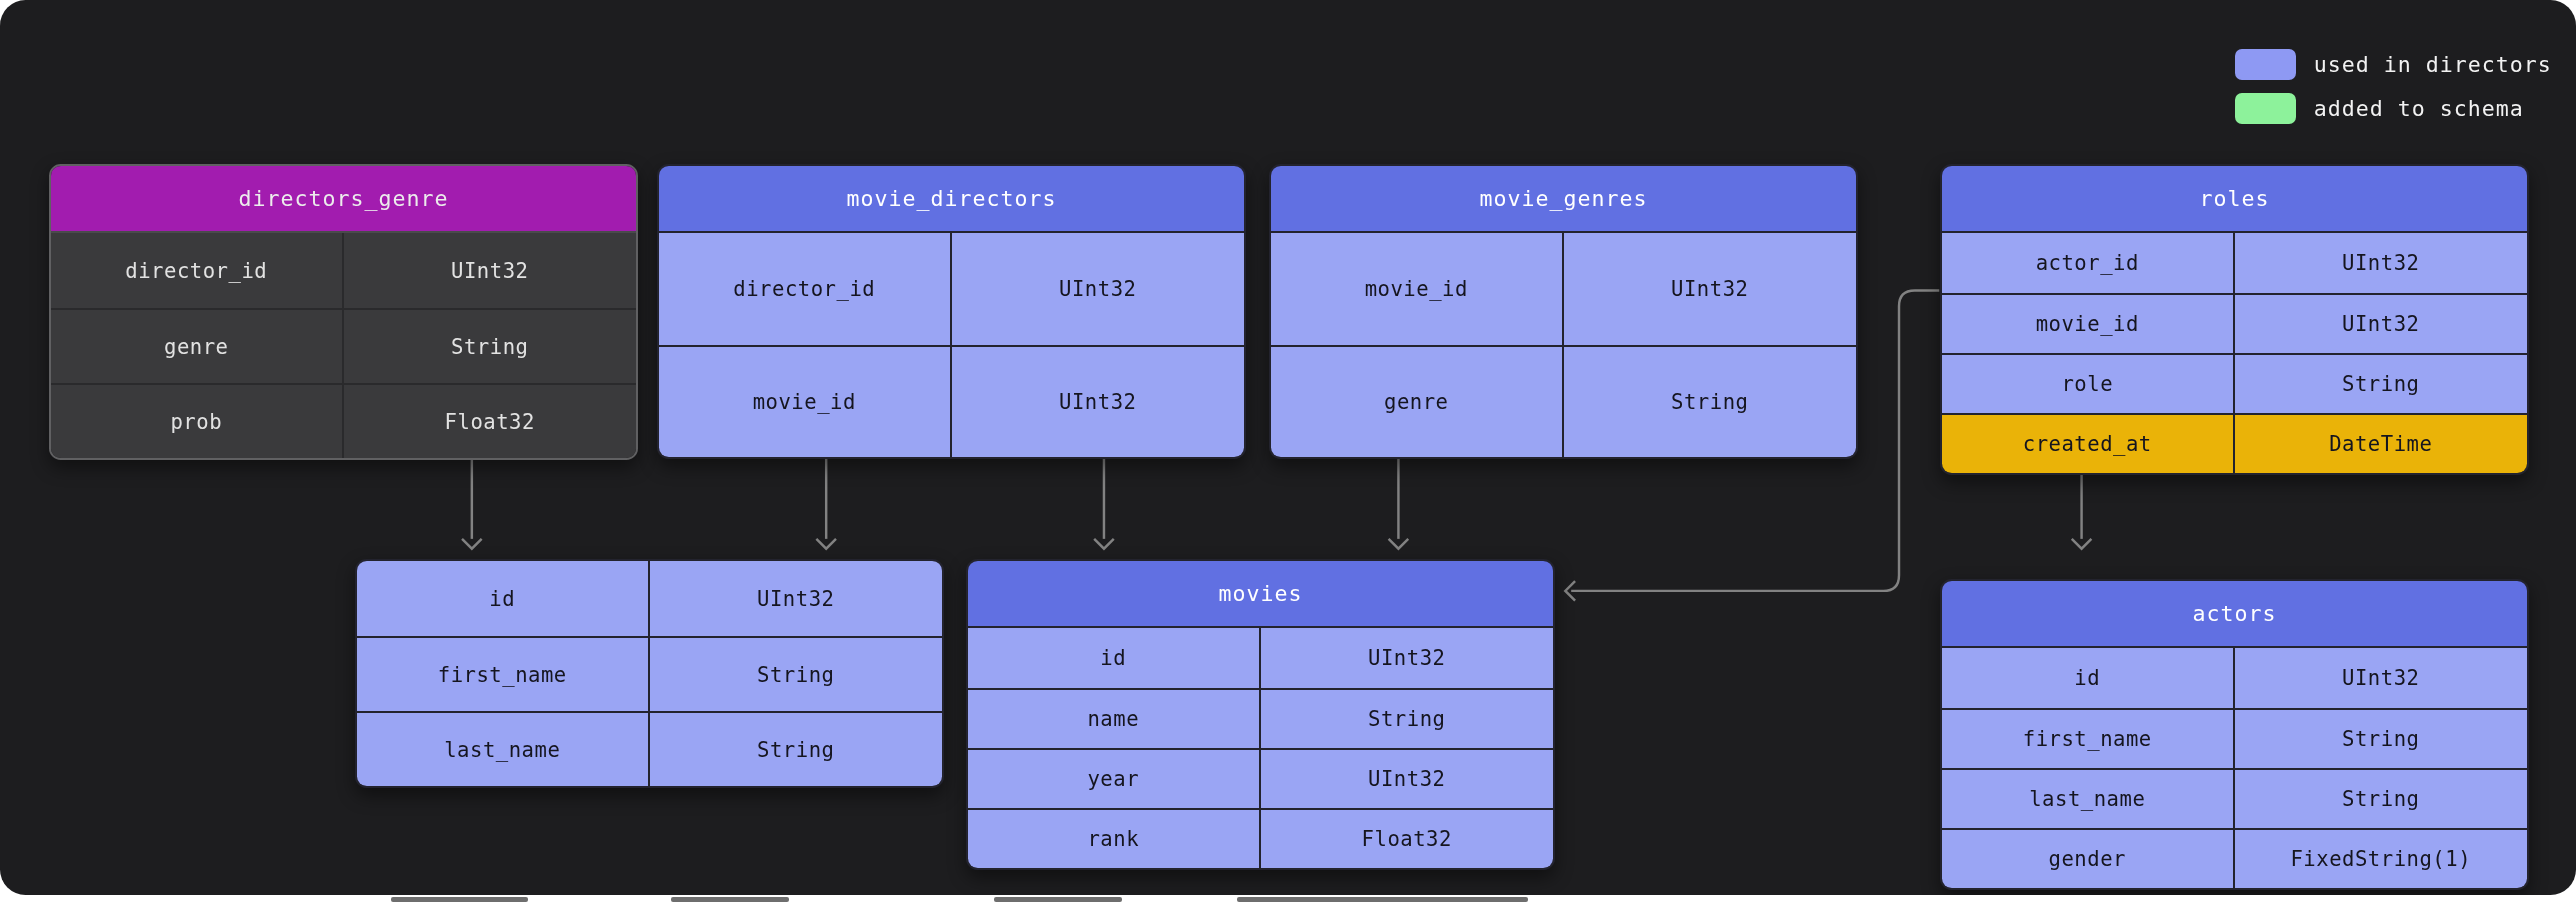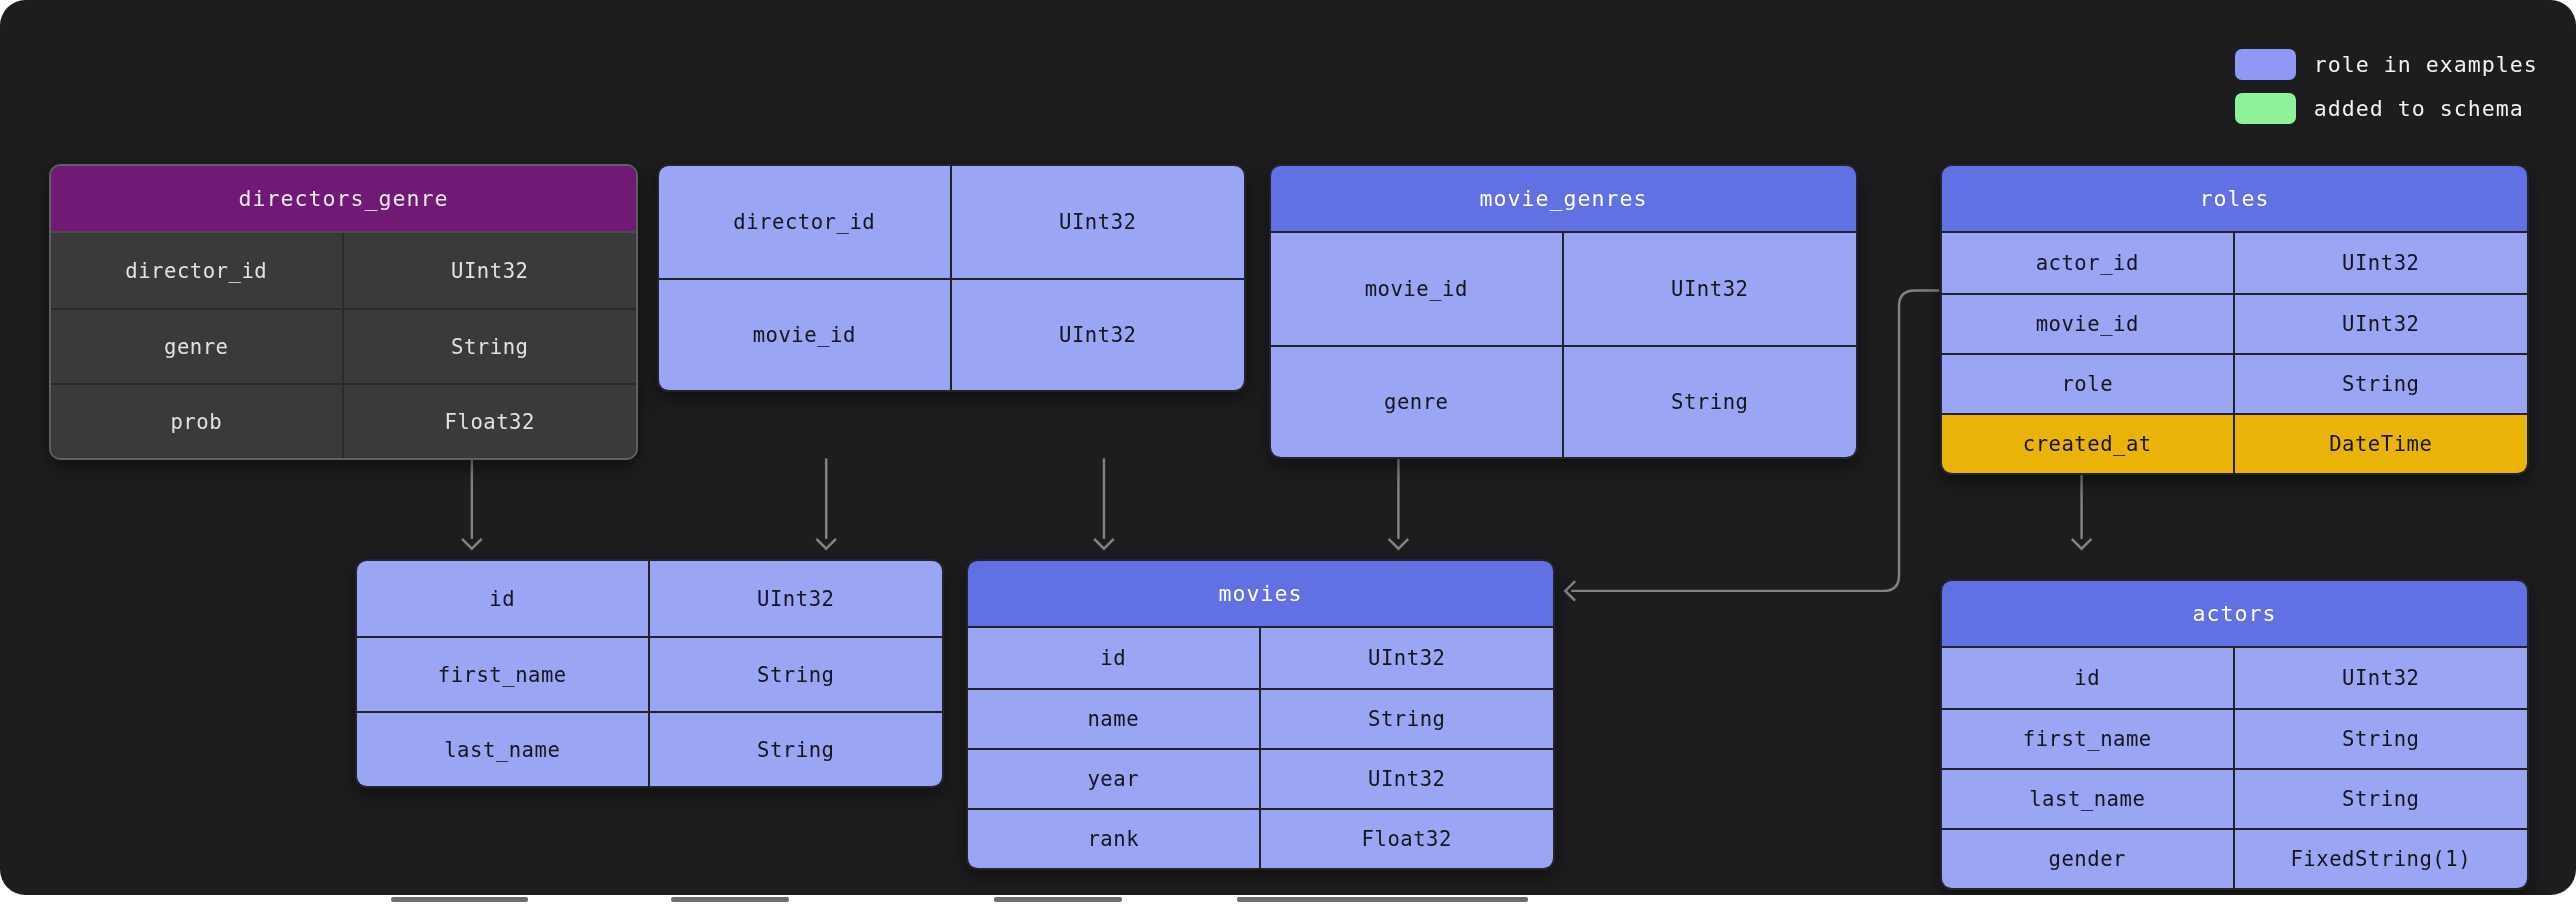--- a/index.html
+++ b/index.html
@@ -50,21 +50,21 @@
   }
 
   .table.blue { border: 2px solid #23232e; }
   .table.blue .thead { background: #6170e2; color: #ffffff; border-bottom: 2px solid #23232e; }
   .table.blue .trow { background: #9aa5f4; color: #15151f; }
   .table.blue .trow + .trow { border-top: 2px solid #23232e; }
   .table.blue .cell.name { border-right: 2px solid #23232e; }
   .table.blue .trow.added { background: #eab308; }
 
   .table.muted { border: 2px solid #606062; }
-  .table.muted .thead { background: #701a75; color: #ececec; border-bottom: 2px solid #4a4a4c; }
+  .table.muted .thead { background: #a21caf; color: #ececec; border-bottom: 2px solid #4a4a4c; }
   .table.muted .trow { background: #3a3a3c; color: #e2e2e2; }
   .table.muted .trow + .trow { border-top: 2px solid #2a2a2c; }
   .table.muted .cell.name { border-right: 2px solid #2a2a2c; }
 
   
   .below {
     position: absolute; left: 0; top: 895px;
     width: 2576px; height: 9.8px; background: #ffffff;
   }
   .dash {
@@ -95,21 +95,21 @@
     <polyline points="2110,549 2120,559 2130,549"></polyline>
 
     <path d="M1975 296 H1950 Q1934 296 1934 312 V586 Q1934 602 1918 602 H1600"></path>
     <polyline points="1604,592 1594,602 1604,612"></polyline>
   </g>
 </svg>
 
 <div class="legend">
   <div class="legend-item">
     <span class="swatch blue"></span>
-    <span class="legend-label">role in examples</span>
+    <span class="legend-label">used in directors</span>
   </div>
   <div class="legend-item">
     <span class="swatch green"></span>
     <span class="legend-label">added to schema</span>
   </div>
 </div>
 
 <div class="table muted rows-3" style="left:49px; top:164px;">
   <div class="thead">directors_genre</div>
   <div class="trow">
@@ -120,20 +120,21 @@
     <div class="cell name">genre</div>
     <div class="cell type">String</div>
   </div>
   <div class="trow">
     <div class="cell name">prob</div>
     <div class="cell type">Float32</div>
   </div>
 </div>
 
 <div class="table blue rows-2" style="left:657px; top:164px;">
+  <div class="thead">movie_directors</div>
   <div class="trow">
     <div class="cell name">director_id</div>
     <div class="cell type">UInt32</div>
   </div>
   <div class="trow">
     <div class="cell name">movie_id</div>
     <div class="cell type">UInt32</div>
   </div>
 </div>
 

